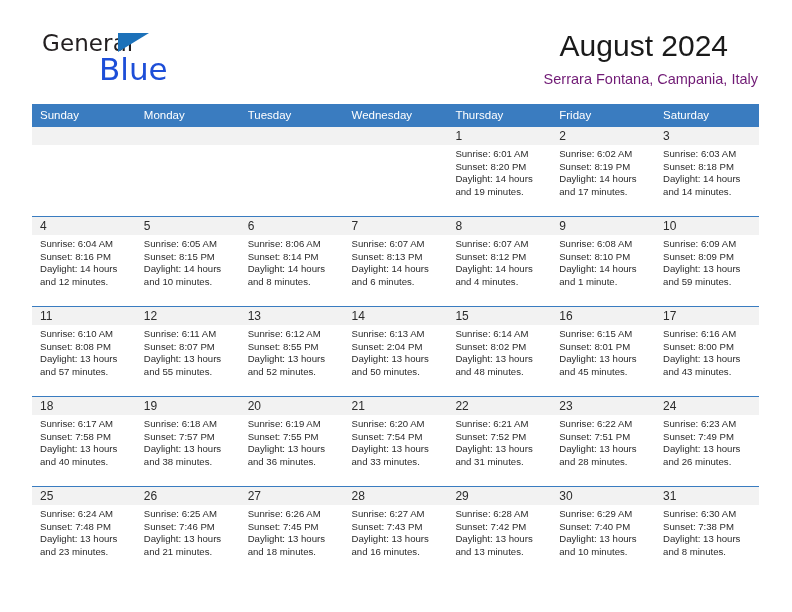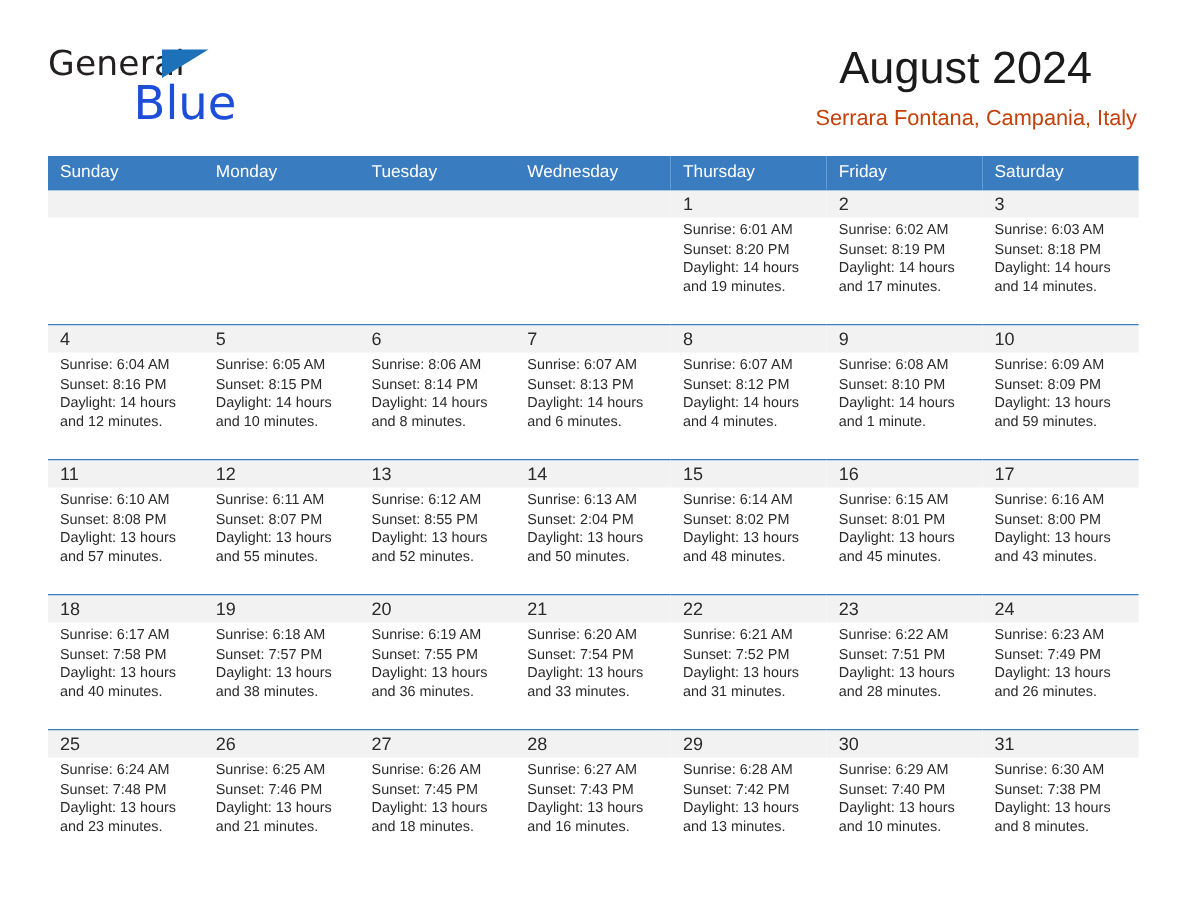--- a/index.html
+++ b/index.html
@@ -25,21 +25,21 @@
   
   .header {
     position: absolute;
     top: 28px;
     left: 32px;
     right: 34px;
     height: 68px;
   }
   .brand {
     position: absolute;
-    left: 0;
+    left: 10px;
     top: 2px;
     width: 200px;
     height: 58px;
   }
   .brand-general {
     position: absolute;
     left: 0;
     top: 0;
     font-size: 23px;
     letter-spacing: 0.1px;
@@ -75,21 +75,21 @@
   .month-title {
     font-size: 30px;
     font-weight: 400;
     color: #1a1a1a;
     line-height: 36px;
     white-space: nowrap;
   }
   .location-title {
     font-size: 14.5px;
     font-weight: 400;
-    color: #c2410c;
+    color: #701a75;
     line-height: 22px;
     margin-top: 4px;
     white-space: nowrap;
     margin-left: 14px;
   }
 
   
   .calendar {
     position: absolute;
     left: 32px;

